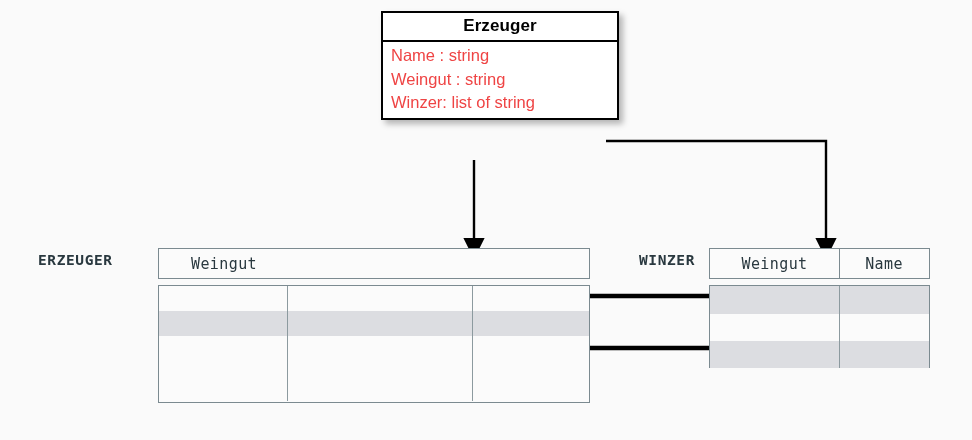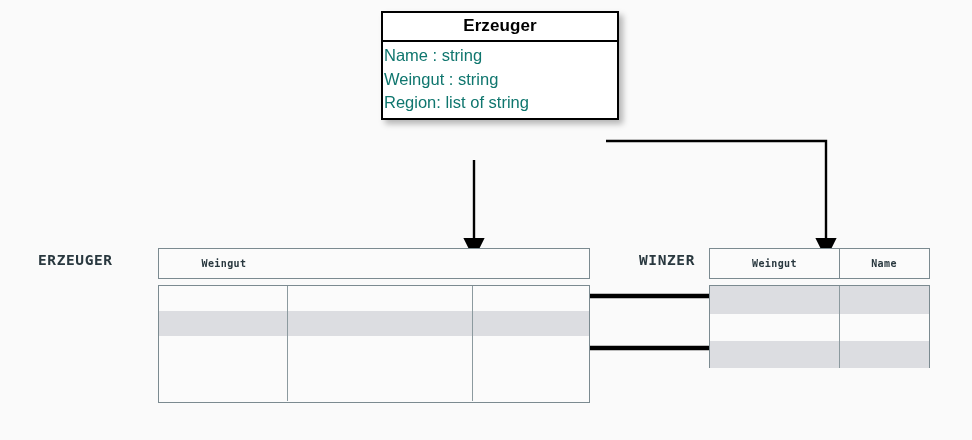--- a/index.html
+++ b/index.html
@@ -50,22 +50,22 @@
     border-bottom: 2px solid #000;
     padding: 1px 0 2px 0;
     letter-spacing: 0.1px;
   }
   .uml-attrs {
     padding: 2px 0 3px 0;
   }
   .uml-attr {
     font-size: 16.5px;
     line-height: 23.5px;
-    color: #0f766e;
-    padding-left: 1px;
+    color: #ef4444;
+    padding-left: 8px;
     white-space: nowrap;
   }
 
   
   .tbl-label {
     position: absolute;
     font-family: "DejaVu Sans Mono", monospace;
     font-weight: bold;
     font-size: 14.5px;
     color: #29383f;
@@ -81,22 +81,22 @@
     display: flex;
   }
   .tbl-body {
     display: block;
     background: #fbfbfb;
   }
 
   .hcell {
     box-sizing: border-box;
     font-family: "DejaVu Sans Mono", monospace;
-    font-weight: bold;
-    font-size: 10px;
+    font-weight: normal;
+    font-size: 15px;
     color: #29383f;
     display: flex;
     align-items: center;
     justify-content: center;
     letter-spacing: 0.4px;
     border-right: 1.5px solid #7b8a90;
     white-space: nowrap;
   }
   .hcell:last-child { border-right: none; }
 
@@ -154,21 +154,21 @@
       <circle cx="762" cy="301" r="11" fill="#000"></circle>
       <circle cx="762" cy="349" r="11" fill="#000"></circle>
     </g>
   </svg>
 
   <div class="uml-box">
     <div class="uml-title">Erzeuger</div>
     <div class="uml-attrs">
       <div class="uml-attr">Name : string</div>
       <div class="uml-attr">Weingut : string</div>
-      <div class="uml-attr">Region: list of string</div>
+      <div class="uml-attr">Winzer: list of string</div>
     </div>
   </div>
 
   <div id="erz-label" class="tbl-label">ERZEUGER</div>
 
   <div id="erz-head" class="tbl-head">
     <div class="hcell" style="width: 130px;">Weingut</div>
   </div>
 
   <div id="erz-body" class="tbl-body">

